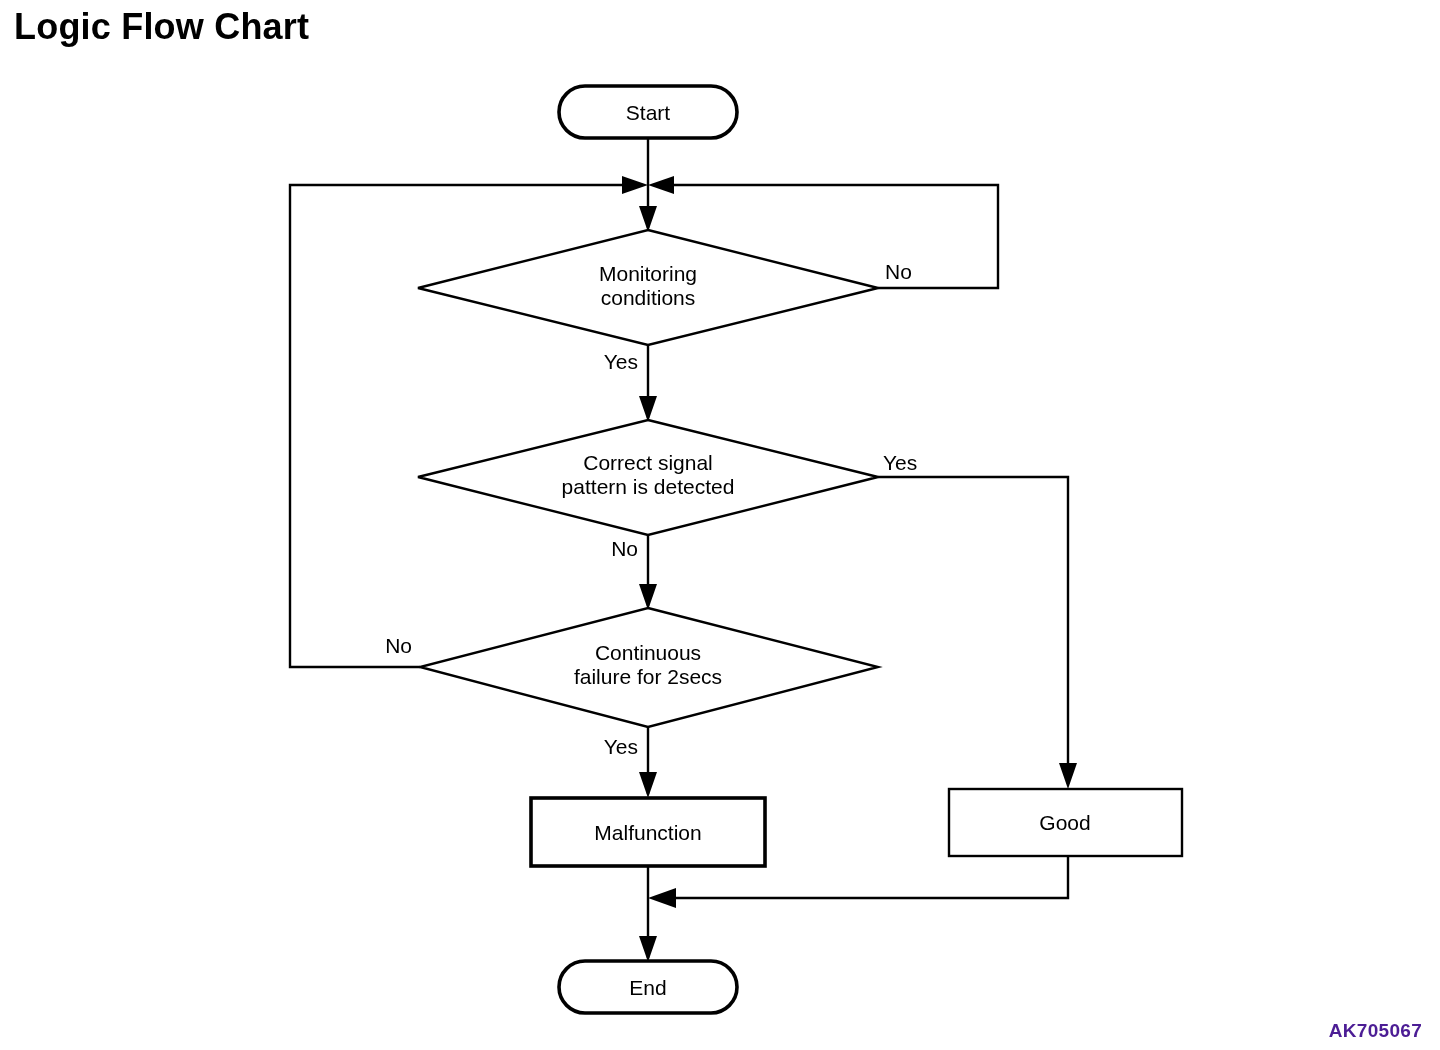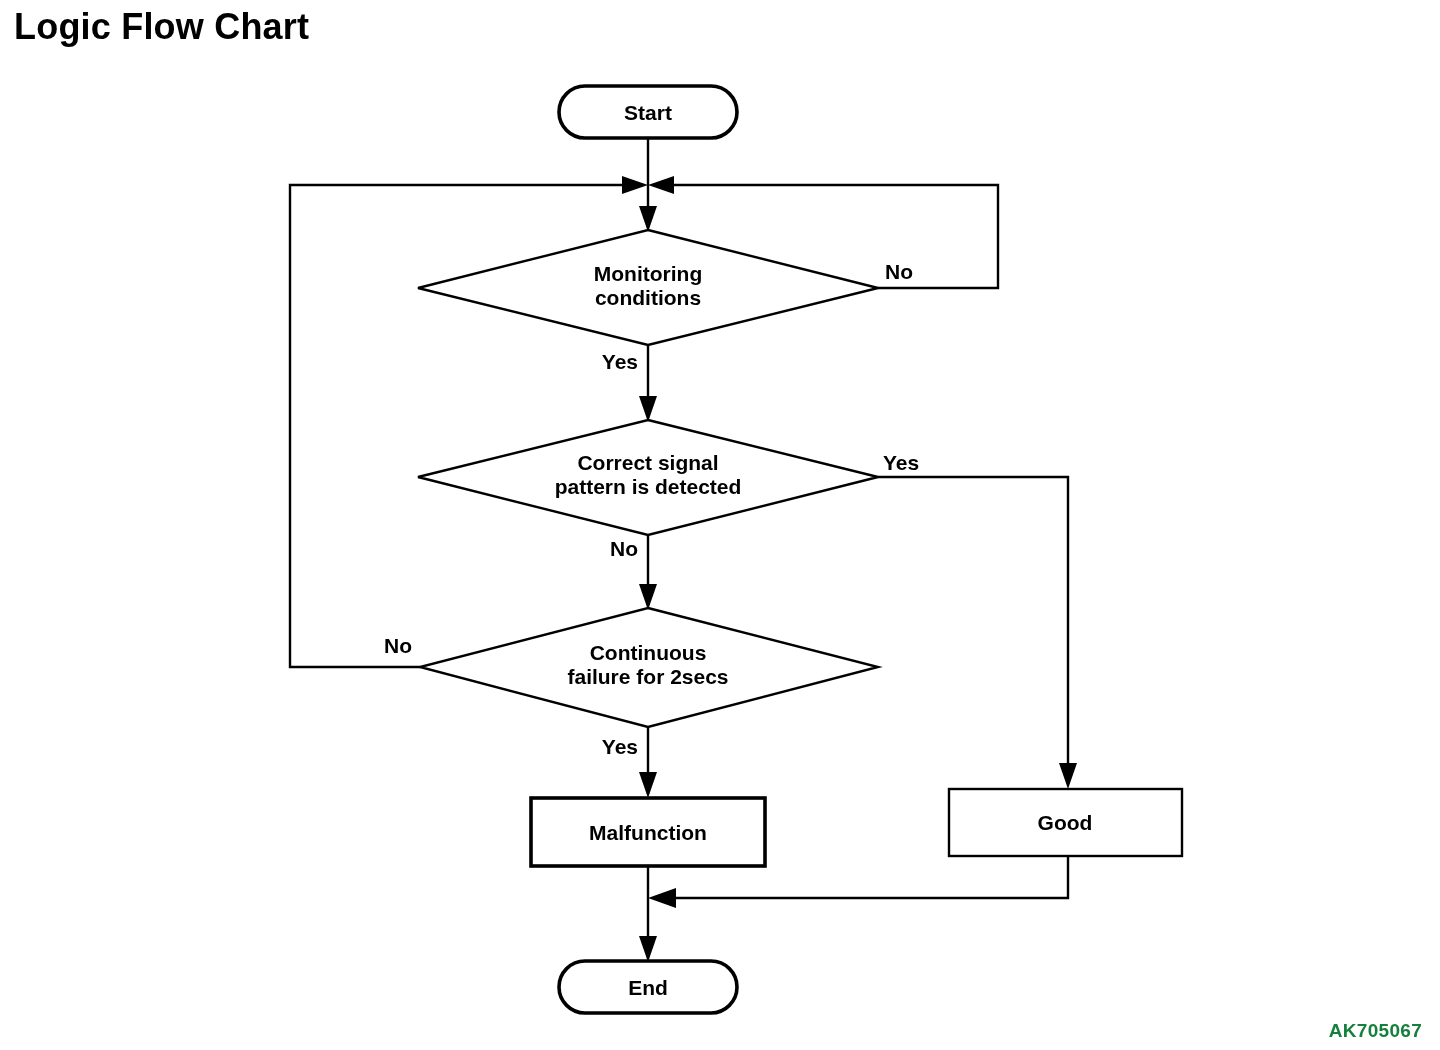--- a/index.html
+++ b/index.html
@@ -23,29 +23,28 @@
     color: #000000;
     letter-spacing: 0.2px;
     white-space: nowrap;
   }
   #chart-area {
     position: absolute;
     left: 0;
     top: 0;
     width: 1195px;
     height: 1050px;
-    font-weight: bold;
   }
   #corner-code {
     position: absolute;
     right: 18px;
     bottom: 8px;
     font-size: 19px;
     font-weight: bold;
-    color: #15803d;
+    color: #4c1d95;
     letter-spacing: 0.3px;
   }
   svg { display: block; }
   .node-text {
     font-family: "Liberation Sans", sans-serif;
     font-size: 21px;
     fill: #000000;
   }
   .edge-text {
     font-family: "Liberation Sans", sans-serif;

